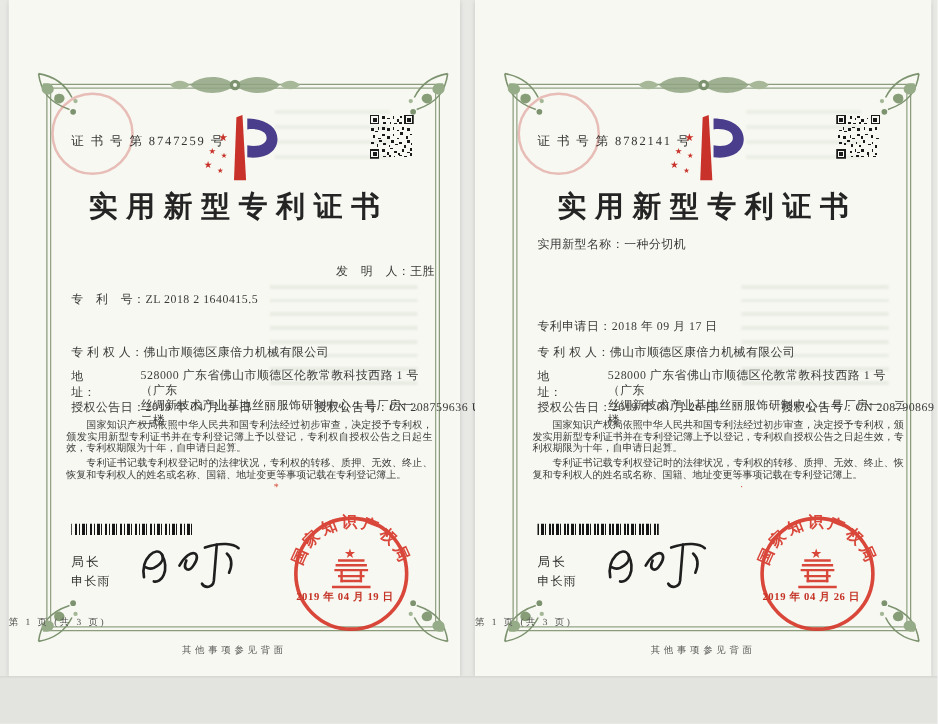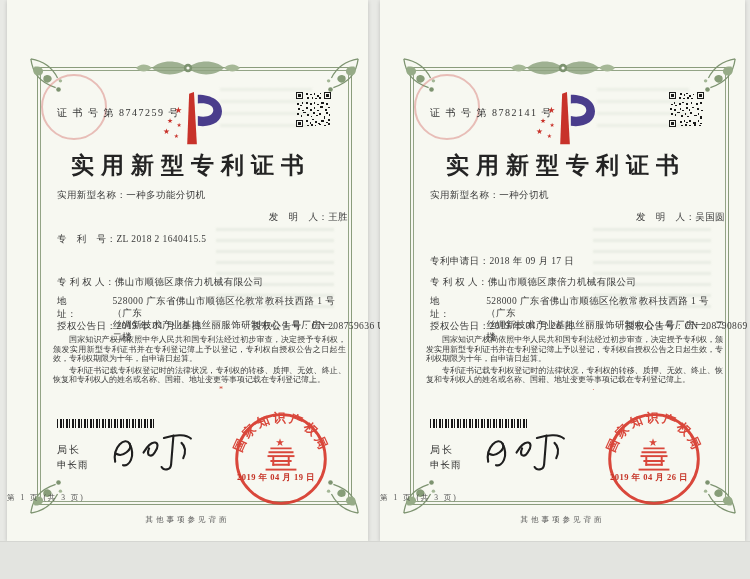--- a/index.html
+++ b/index.html
@@ -175,23 +175,20 @@
           <rect x="14" y="30" width="2" height="2"></rect>
           <rect x="18" y="31" width="1" height="1"></rect>
         <rect x="22" y="30" width="2" height="1"></rect>
           <rect x="26" y="31" width="2" height="1"></rect>
           <rect x="30" y="29" width="2" height="2"></rect>
       </g>
     </svg>
 
     <div class="title">实用新型专利证书</div>
 
-    <div class="row r-name">
-      <span class="lbl">实用新型名称：</span><span>一种多功能分切机</span>
-    </div>
     <div class="row r-inv">
       <span class="lbl">发　明　人：</span><span>王胜</span>
     </div>
     <div class="row r-pat">
       <span class="lbl">专　利　号：</span><span>ZL 2018 2 1640415.5</span>
     </div>
     <div class="row r-own">
       <span class="lbl">专 利 权 人：</span><span>佛山市顺德区康倍力机械有限公司</span>
     </div>
     <div class="row r-addr">
@@ -371,23 +368,20 @@
           <rect x="24" y="30" width="1" height="2"></rect>
           <rect x="28" y="31" width="2" height="1"></rect>
       </g>
     </svg>
 
     <div class="title">实用新型专利证书</div>
 
     <div class="row r-name">
       <span class="lbl">实用新型名称：</span><span>一种分切机</span>
     </div>
-    <div class="row r-inv">
-      <span class="lbl">发　明　人：</span><span>吴国圆</span>
-    </div>
     <div class="row r-fil">
       <span class="lbl">专利申请日：</span><span>2018 年 09 月 17 日</span>
     </div>
     <div class="row r-own">
       <span class="lbl">专 利 权 人：</span><span>佛山市顺德区康倍力机械有限公司</span>
     </div>
     <div class="row r-addr">
       <span class="lbl">地　　　址：</span>
       <span class="addr-lines">
         <span>528000 广东省佛山市顺德区伦教常教科技西路 1 号（广东</span>

